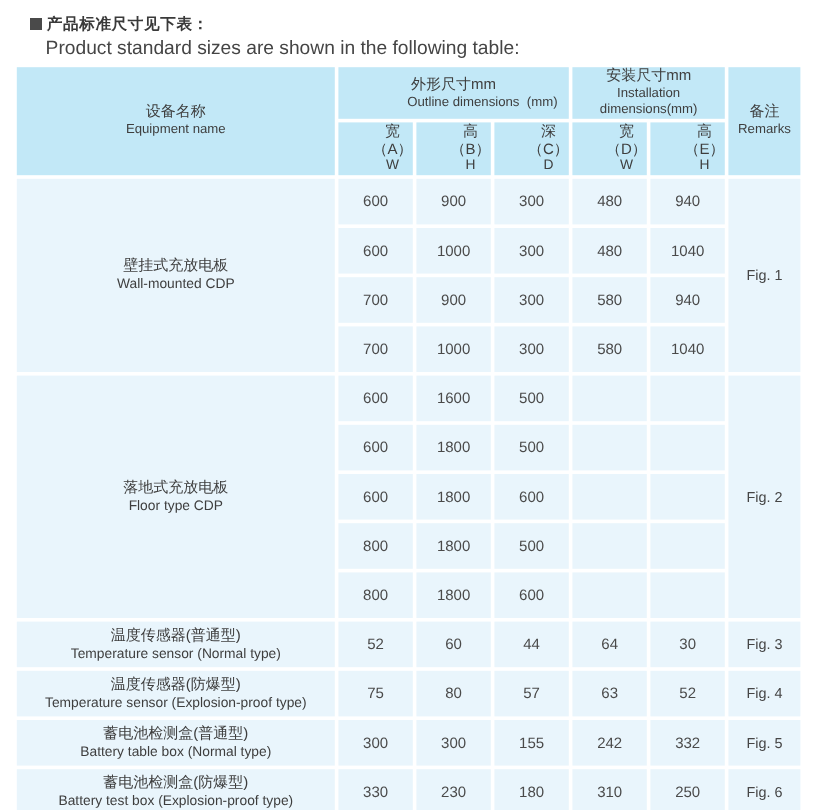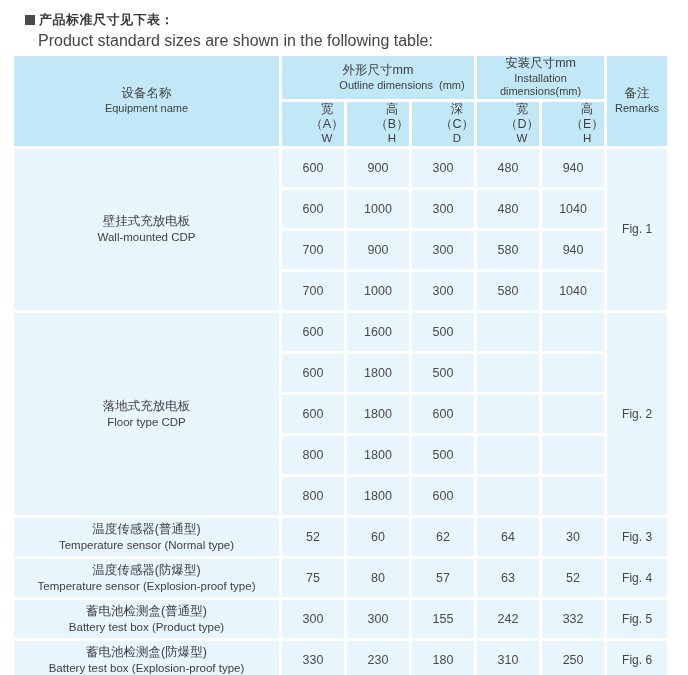--- a/index.html
+++ b/index.html
@@ -201,41 +201,41 @@
         <td class="val-cell"></td>
         <td class="val-cell"></td>
       </tr>
       <tr>
         <td class="name-cell" rowspan="1">
           <div class="cn">温度传感器(普通型)</div>
           <div class="en">Temperature sensor (Normal type)</div>
         </td>
         <td class="val-cell">52</td>
         <td class="val-cell">60</td>
-        <td class="val-cell">62</td>
+        <td class="val-cell">44</td>
         <td class="val-cell">64</td>
         <td class="val-cell">30</td>
         <td class="remark-cell" rowspan="1">Fig. 3</td>
       </tr>
       <tr>
         <td class="name-cell" rowspan="1">
           <div class="cn">温度传感器(防爆型)</div>
           <div class="en">Temperature sensor (Explosion-proof type)</div>
         </td>
         <td class="val-cell">75</td>
         <td class="val-cell">80</td>
         <td class="val-cell">57</td>
         <td class="val-cell">63</td>
         <td class="val-cell">52</td>
         <td class="remark-cell" rowspan="1">Fig. 4</td>
       </tr>
       <tr>
         <td class="name-cell" rowspan="1">
           <div class="cn">蓄电池检测盒(普通型)</div>
-          <div class="en">Battery test box (Product type)</div>
+          <div class="en">Battery table box (Normal type)</div>
         </td>
         <td class="val-cell">300</td>
         <td class="val-cell">300</td>
         <td class="val-cell">155</td>
         <td class="val-cell">242</td>
         <td class="val-cell">332</td>
         <td class="remark-cell" rowspan="1">Fig. 5</td>
       </tr>
       <tr>
         <td class="name-cell" rowspan="1">

